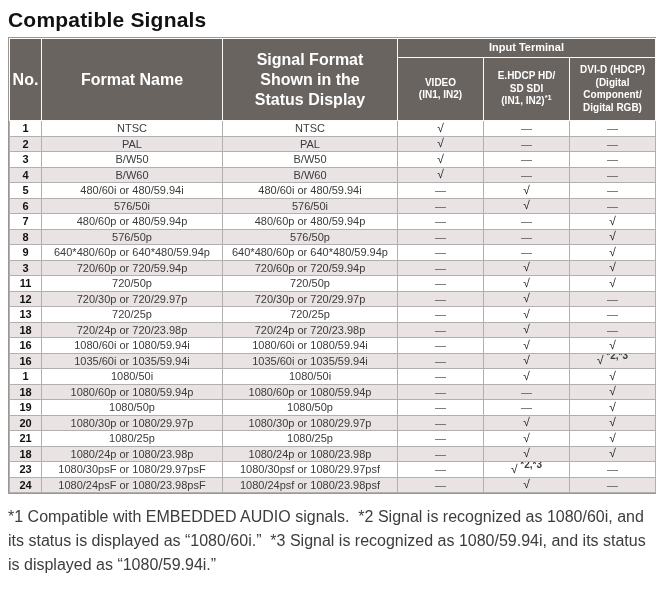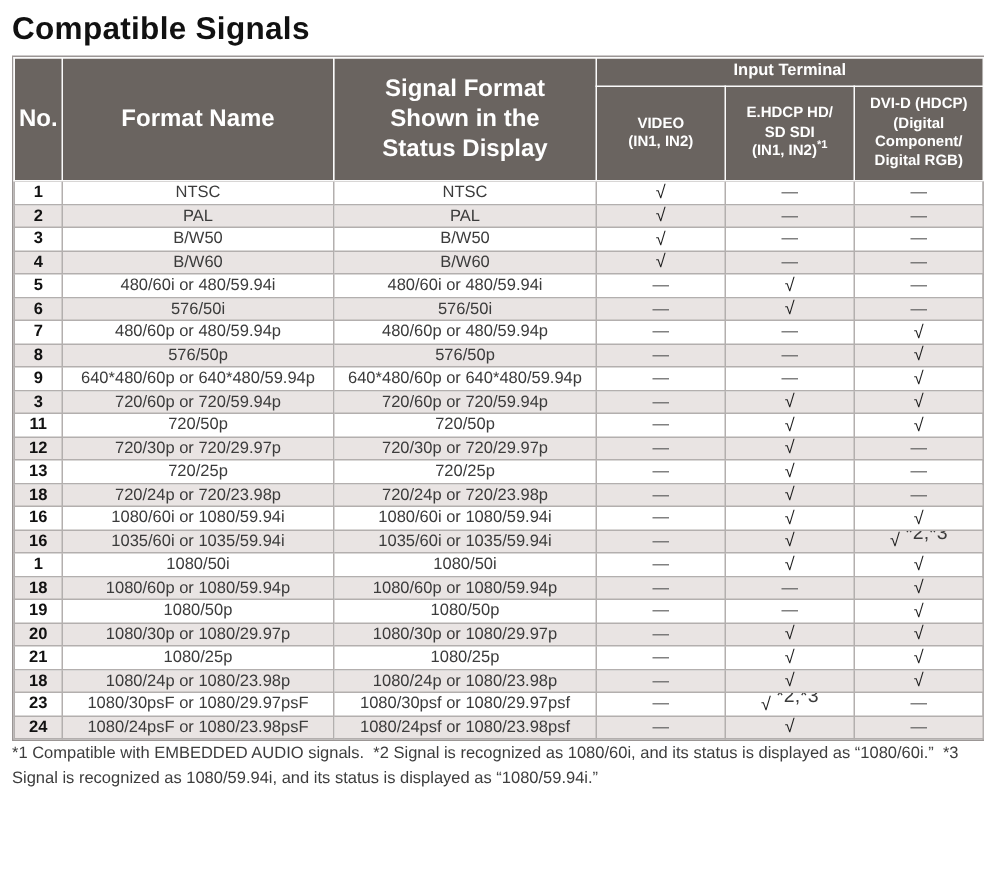--- a/index.html
+++ b/index.html
@@ -63,28 +63,30 @@
     color: #3b3b3b;
     line-height: 1.1;
     overflow: hidden;
     white-space: nowrap;
   }
   tbody tr:nth-child(even) td { background: #e9e4e3; }
   tbody td.no { font-weight: bold; color: #111; }
   tbody td.mark.check { color: #1c1c1c; font-size: 12px; }
   tbody td.mark.dash { color: #555; }
   tbody td.mark sup {
-    font-size: 13px;
+    font-size: 10px;
     color: #3b3b3b;
     vertical-align: super;
     line-height: 0;
+    font-weight: bold;
   }
   thead sup { font-size: 7.5px; vertical-align: super; line-height: 0; }
   .footnote {
-    font-size: 11px;
+    margin-top: 11px;
+    font-size: 16px;
     line-height: 1.5;
     color: #3d3d3d;
     white-space: pre-wrap;
   }
 </style>
 </head>
 <body>
 
 <div class="title-bar">
   <div class="page-title">Compatible Signals</div>

